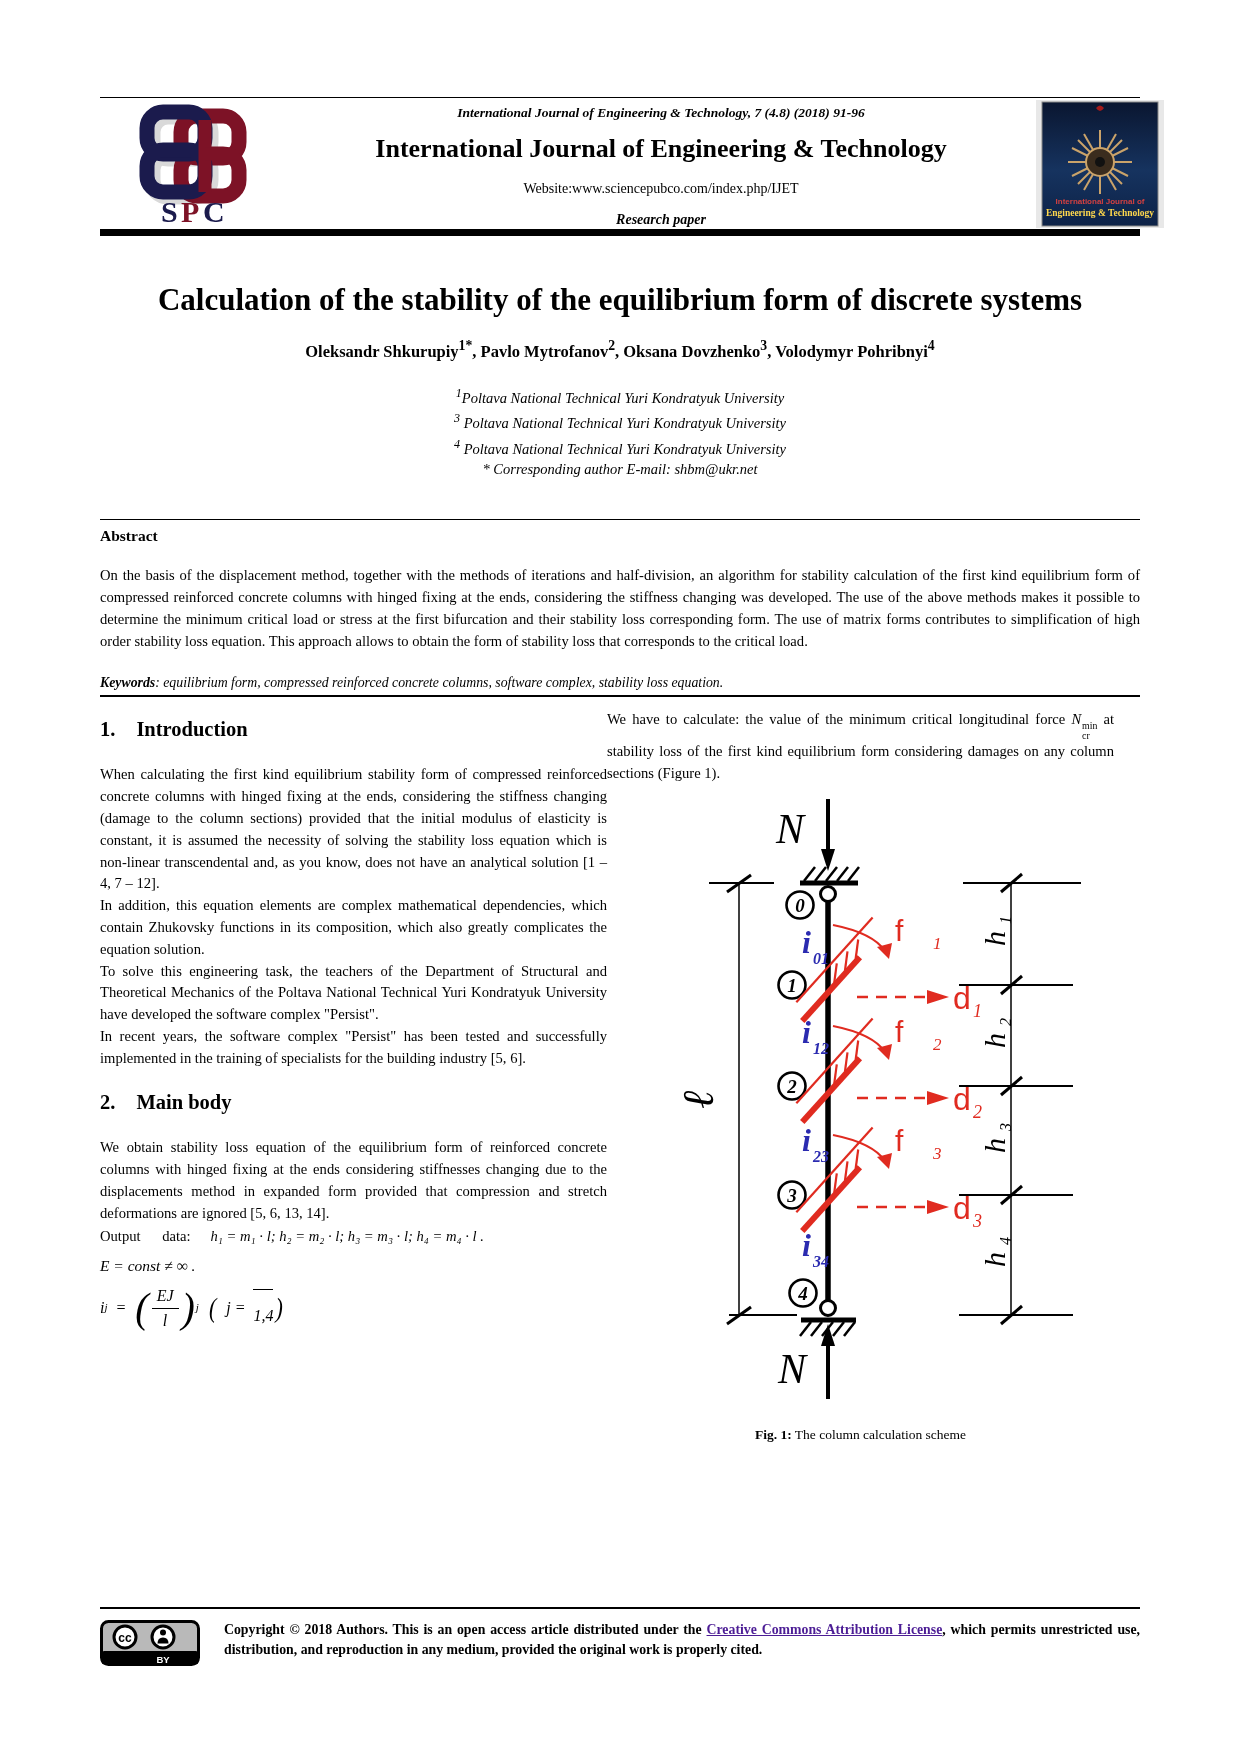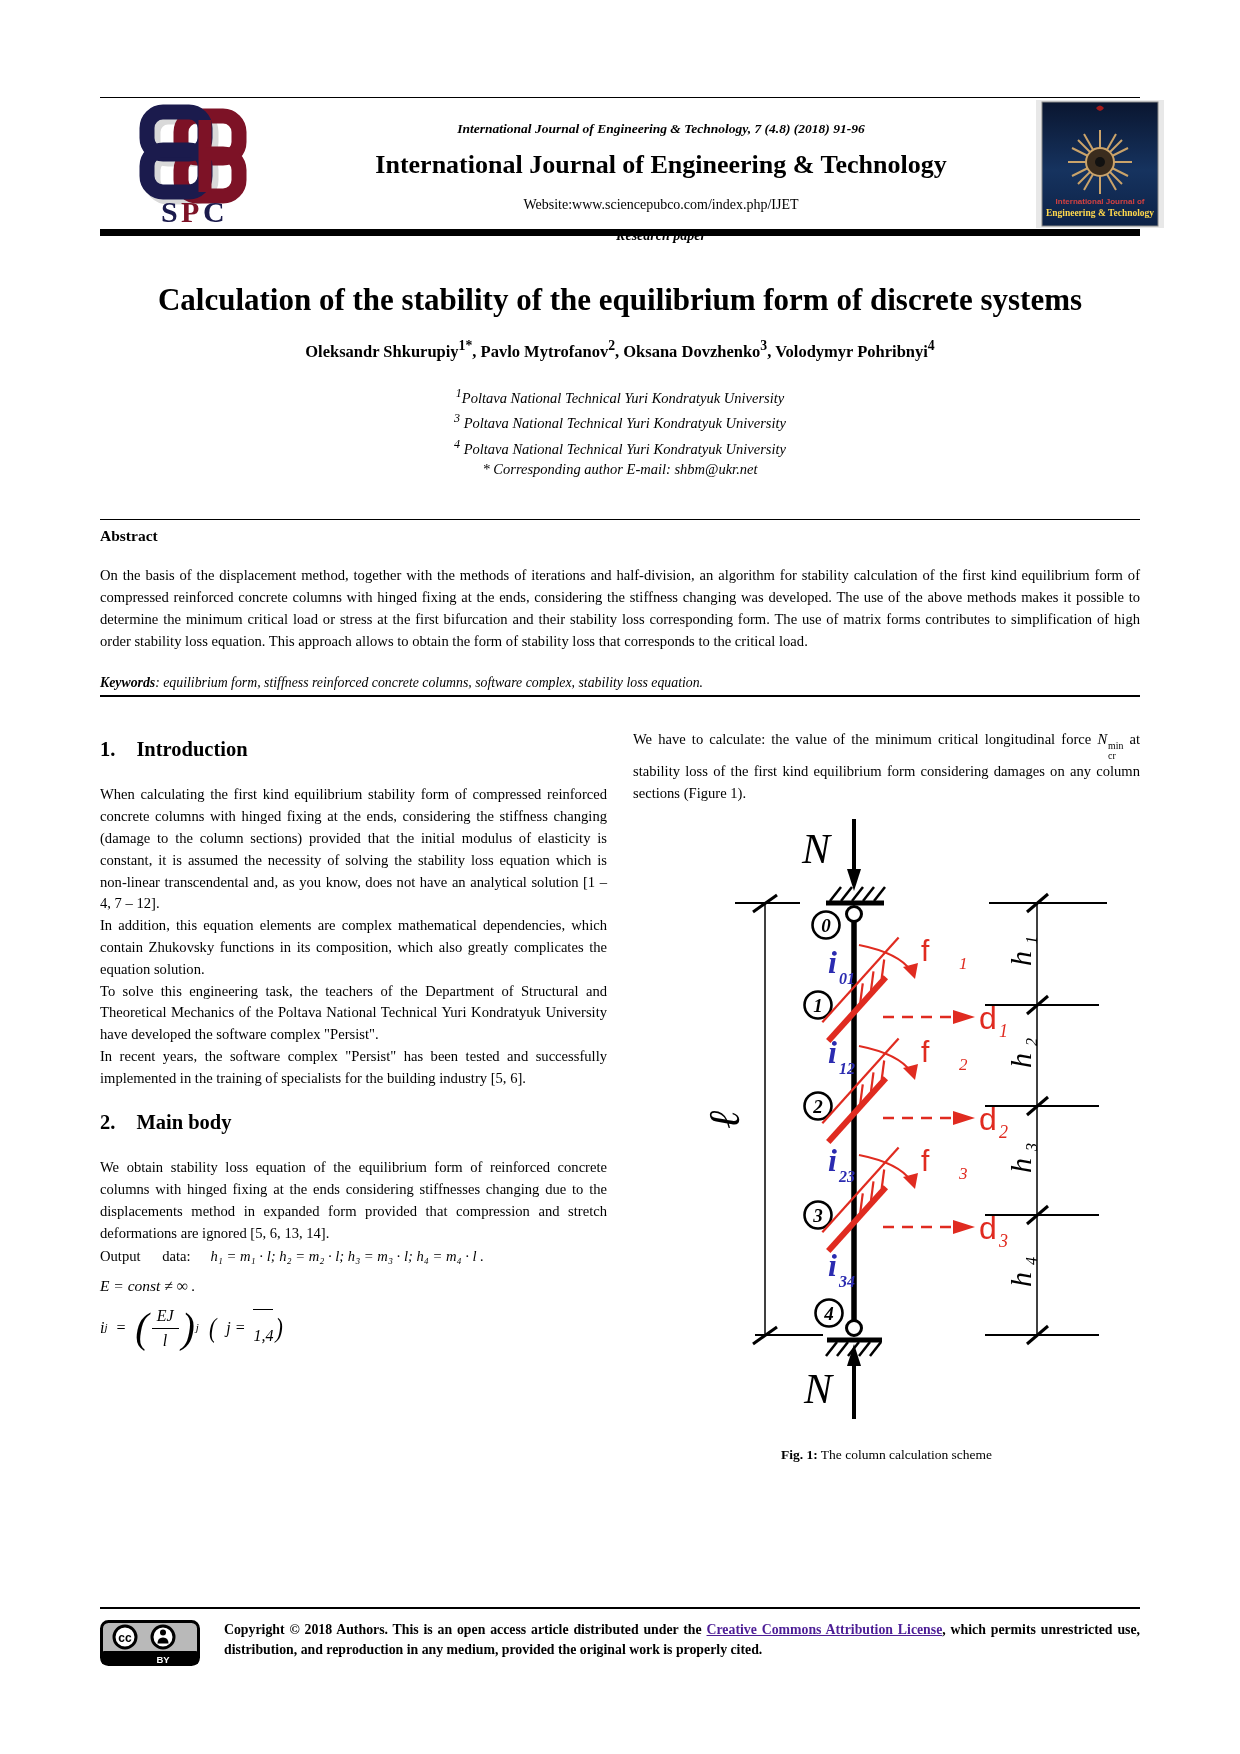--- a/index.html
+++ b/index.html
@@ -8,38 +8,38 @@
     background:#ffffff;color:#000;
     font-family:"Liberation Serif", serif;
   }
   .content{position:absolute;left:100px;top:0;width:1040px;}
   
   .topline{border-top:1.5px solid #000;margin-top:97px;}
   .header{display:flex;margin-top:2px;height:128px;}
   .logo-box{width:186px;display:flex;justify-content:center;align-items:flex-start;}
   .hcenter{flex:1;text-align:center;}
   .cover-box{width:104px;}
-  .hcit{font-size:13.5px;font-weight:bold;font-style:italic;margin-top:21px;}
+  .hcit{font-size:13.5px;font-weight:bold;font-style:italic;margin-top:5px;}
   .hjournal{font-size:26px;font-weight:bold;margin-top:13px;}
   .hweb{font-size:14px;margin-top:17px;}
   .hpaper{font-size:14px;font-weight:bold;font-style:italic;margin-top:15px;}
   .headerbar{height:7px;background:#000;margin-top:1px;}
   
   .title{font-size:31px;font-weight:bold;text-align:center;margin-top:44px;line-height:1.27;}
   .authors{font-size:16.5px;font-weight:bold;text-align:center;margin-top:19px;}
   .affils{font-size:14.5px;font-style:italic;text-align:center;margin-top:21px;line-height:20.5px;}
   
   .abs-rule{border-top:1.2px solid #000;margin-top:40px;}
   .abs-head{font-size:15.5px;font-weight:bold;margin-top:7px;}
   .abs-body{font-size:14.6px;line-height:21.8px;text-align:justify;margin-top:20px;}
   .keywords{font-size:13.8px;font-style:italic;margin-top:22px;}
   .keywords .kw-label{font-weight:bold;}
   .kw-rule{border-top:2px solid #000;margin-top:4px;}
   
-  .columns{display:flex;gap:26px;margin-top:32px;}
+  .columns{display:flex;margin-top:12px;}
   .col{width:507px;font-size:14.6px;line-height:21.8px;text-align:justify;}
   .col p{margin:0;}
   h2.sec{font-size:20.5px;font-weight:bold;margin:10px 0 24px 0;text-align:left;}
   h2.sec .secnum{margin-right:21px;}
   h2.sec.second{margin-top:23px;margin-bottom:23px;}
   .math-line{margin-top:2px;font-size:14.6px;}
   .math-line .mlabel{word-spacing:18px;margin-right:20px;}
   .math-it{font-style:italic;}
   .eline{margin-top:7px;font-style:italic;font-size:15.5px;}
   
@@ -140,21 +140,21 @@
     <div><sup>3</sup><span> Poltava National Technical Yuri Kondratyuk University</span></div>
     <div><sup>4</sup><span> Poltava National Technical Yuri Kondratyuk University</span></div>
     <div>* Corresponding author E-mail: shbm@ukr.net</div>
   </div>
 
   <div class="abs-rule"></div>
   <div class="abs-head">Abstract</div>
   <div class="abs-body">On the basis of the displacement method, together with the methods of iterations and half-division, an algorithm for stability calculation of the first kind equilibrium form of compressed reinforced concrete columns with hinged fixing at the ends, considering the stiffness changing was developed. The use of the above methods makes it possible to determine the minimum critical load or stress at the first bifurcation and their stability loss corresponding form. The use of matrix forms contributes to simplification of high order stability loss equation. This approach allows to obtain the form of stability loss that corresponds to the critical load.</div>
 
   <div class="keywords">
-    <span class="kw-label">Keywords</span><span>: equilibrium form, stiffness reinforced concrete columns, software complex, stability loss equation.</span>
+    <span class="kw-label">Keywords</span><span>: equilibrium form, compressed reinforced concrete columns, software complex, stability loss equation.</span>
   </div>
   <div class="kw-rule"></div>
 
   <div class="columns">
 
     <div class="col">
       <h2 class="sec">
         <span class="secnum">1.</span><span>Introduction</span>
       </h2>
       <p>When calculating the first kind equilibrium stability form of compressed reinforced concrete columns with hinged fixing at the ends, considering the stiffness changing (damage to the column sections) provided that the initial modulus of elasticity is constant, it is assumed the necessity of solving the stability loss equation which is non-linear transcendental and, as you know, does not have an analytical solution [1 – 4, 7 – 12].</p>

